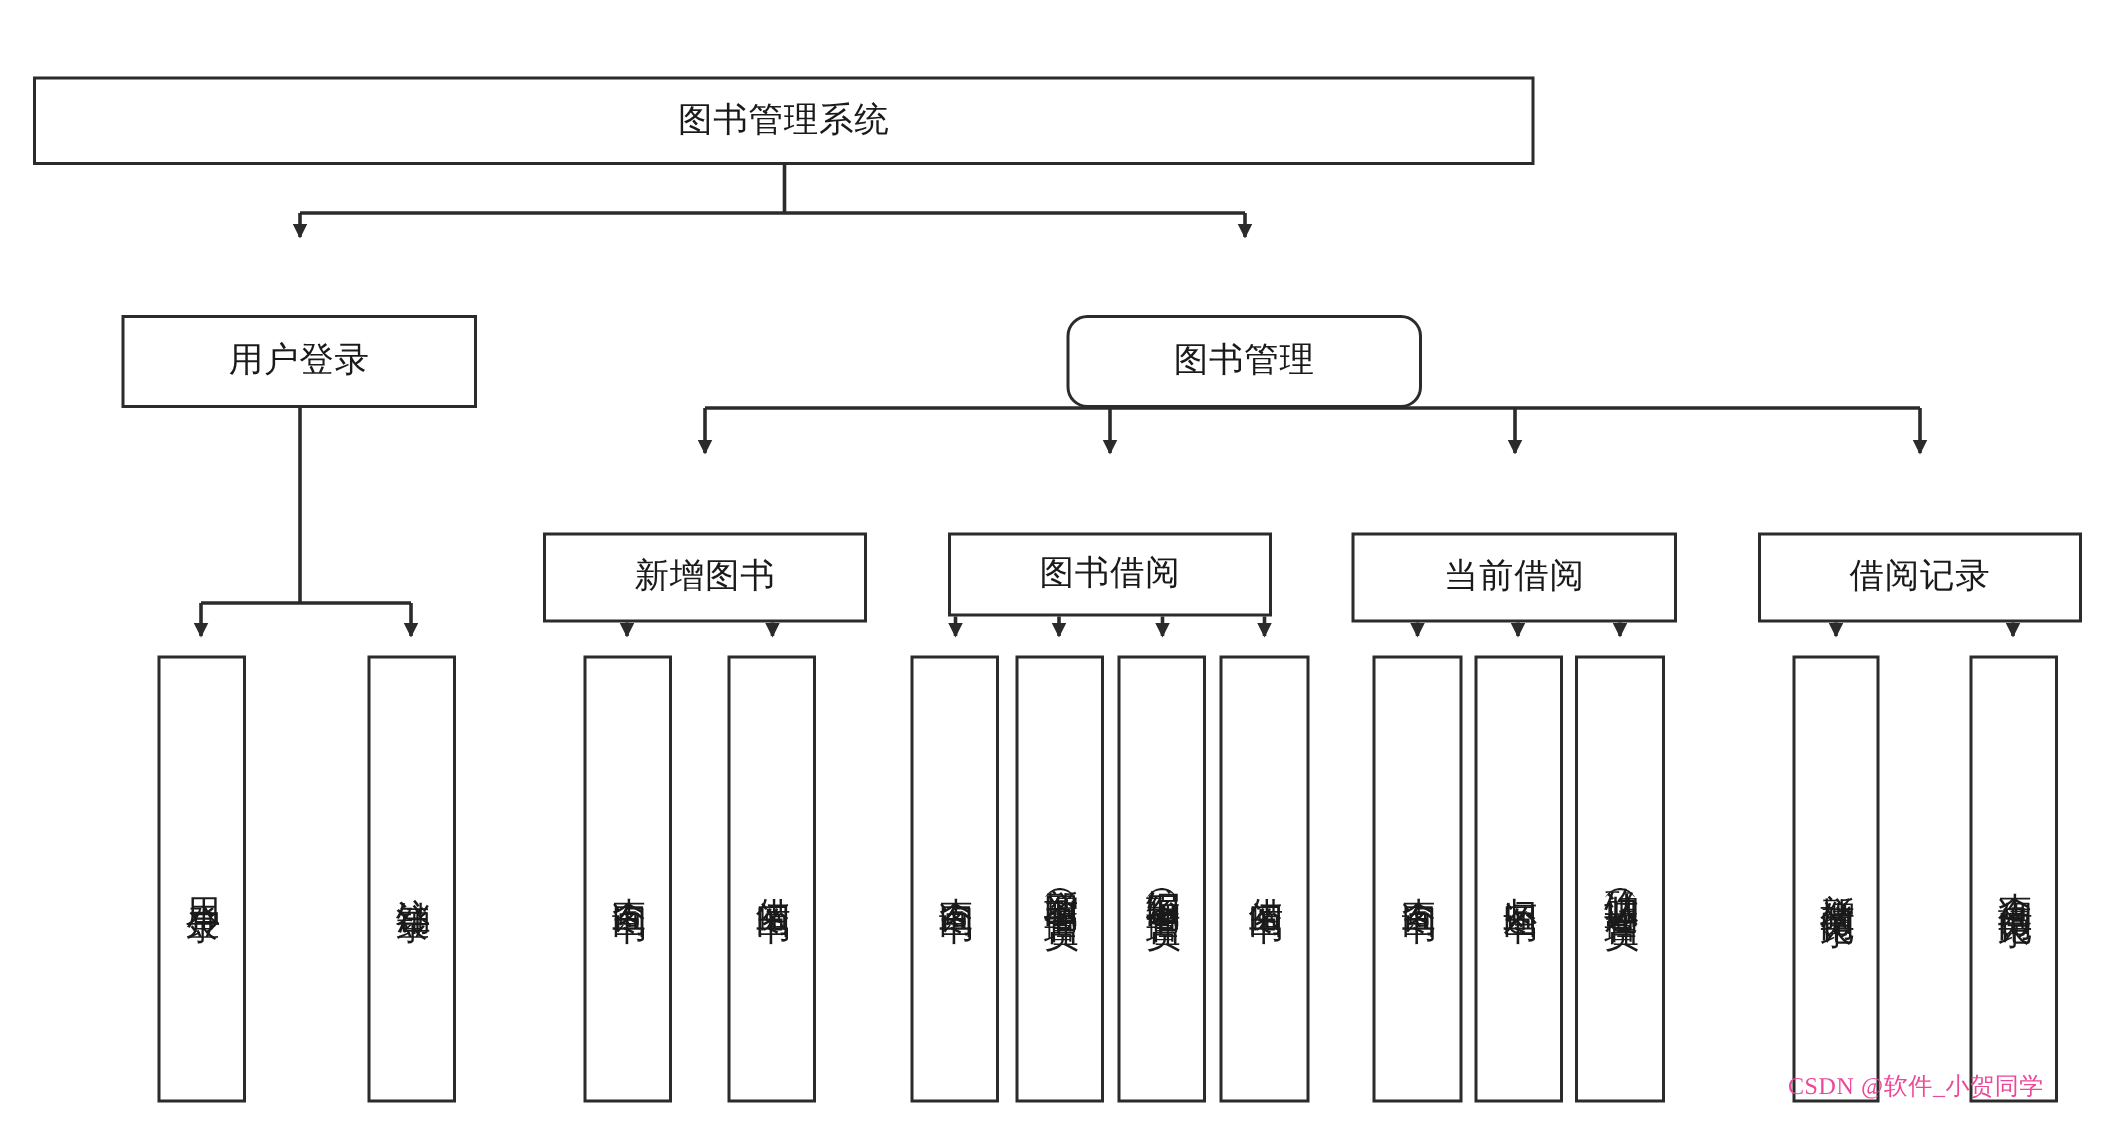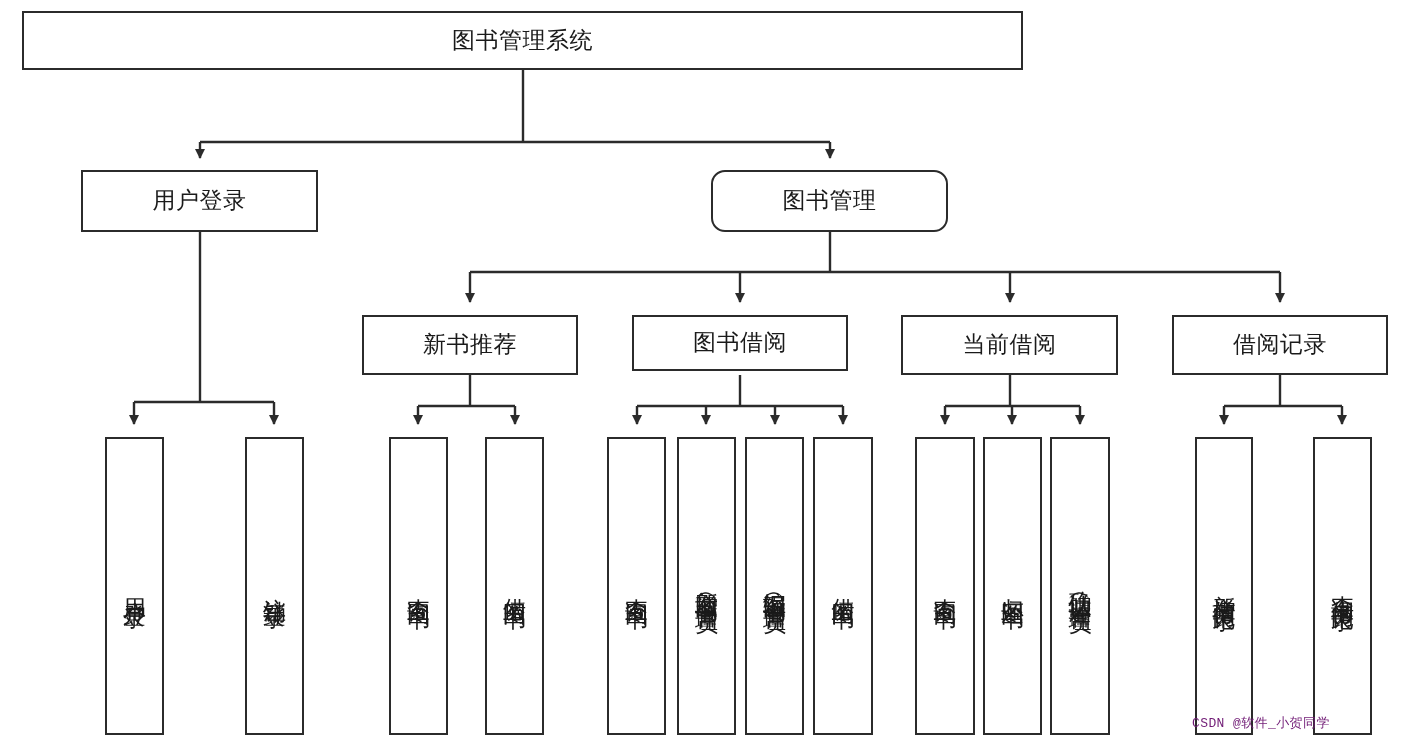--- a/index.html
+++ b/index.html
@@ -24,41 +24,42 @@
     border:2px solid #2b2b2b;
     display:flex;
     align-items:center;
     justify-content:center;
     color:#1a1a1a;
     line-height:1.12;
   }
   .node.h{           
     font-size:23px;
     letter-spacing:0.5px;
+    margin-top:40px;
   }
   .node.v{           
     font-size:23px;
   }
   .node.v .vtext{
     writing-mode:vertical-rl;
     text-orientation:upright;
     letter-spacing:3px;
     line-height:1;
     white-space:nowrap;
     display:block;
   }
   .watermark{
     position:absolute;
     left:1192px;
     top:714px;
-    font-size:13px;
-    color:#701a75;
+    font-size:16px;
+    color:#ec4899;
     white-space:nowrap;
     letter-spacing:0.4px;
-    font-family:Liberation Mono, monospace;
+    font-family:Liberation Serif, serif;
   }
 </style>
 </head>
 <body>
 
 <div id="canvas">
 
   <svg id="edges" viewBox="0 0 1405 747" xmlns="http://www.w3.org/2000/svg">
     <defs>
       <marker id="arrow" markerWidth="12" markerHeight="12" refX="9" refY="5" orient="auto" markerUnits="userSpaceOnUse">
@@ -115,21 +116,21 @@
   </div>
 
   <div class="node h" style="left:81px;top:170px;width:237px;height:62px;">
     <span>用户登录</span>
   </div>
   <div class="node h" style="left:711px;top:170px;width:237px;height:62px;border-radius:14px;">
     <span>图书管理</span>
   </div>
 
   <div class="node h" style="left:362px;top:315px;width:216px;height:60px;">
-    <span>新书推荐</span>
+    <span>新增图书</span>
   </div>
   <div class="node h" style="left:632px;top:315px;width:216px;height:56px;">
     <span>图书借阅</span>
   </div>
   <div class="node h" style="left:1172px;top:315px;width:216px;height:60px;">
     <span>借阅记录</span>
   </div>
   <div class="node h" style="left:901px;top:315px;width:217px;height:60px;">
     <span>当前借阅</span>
   </div>

